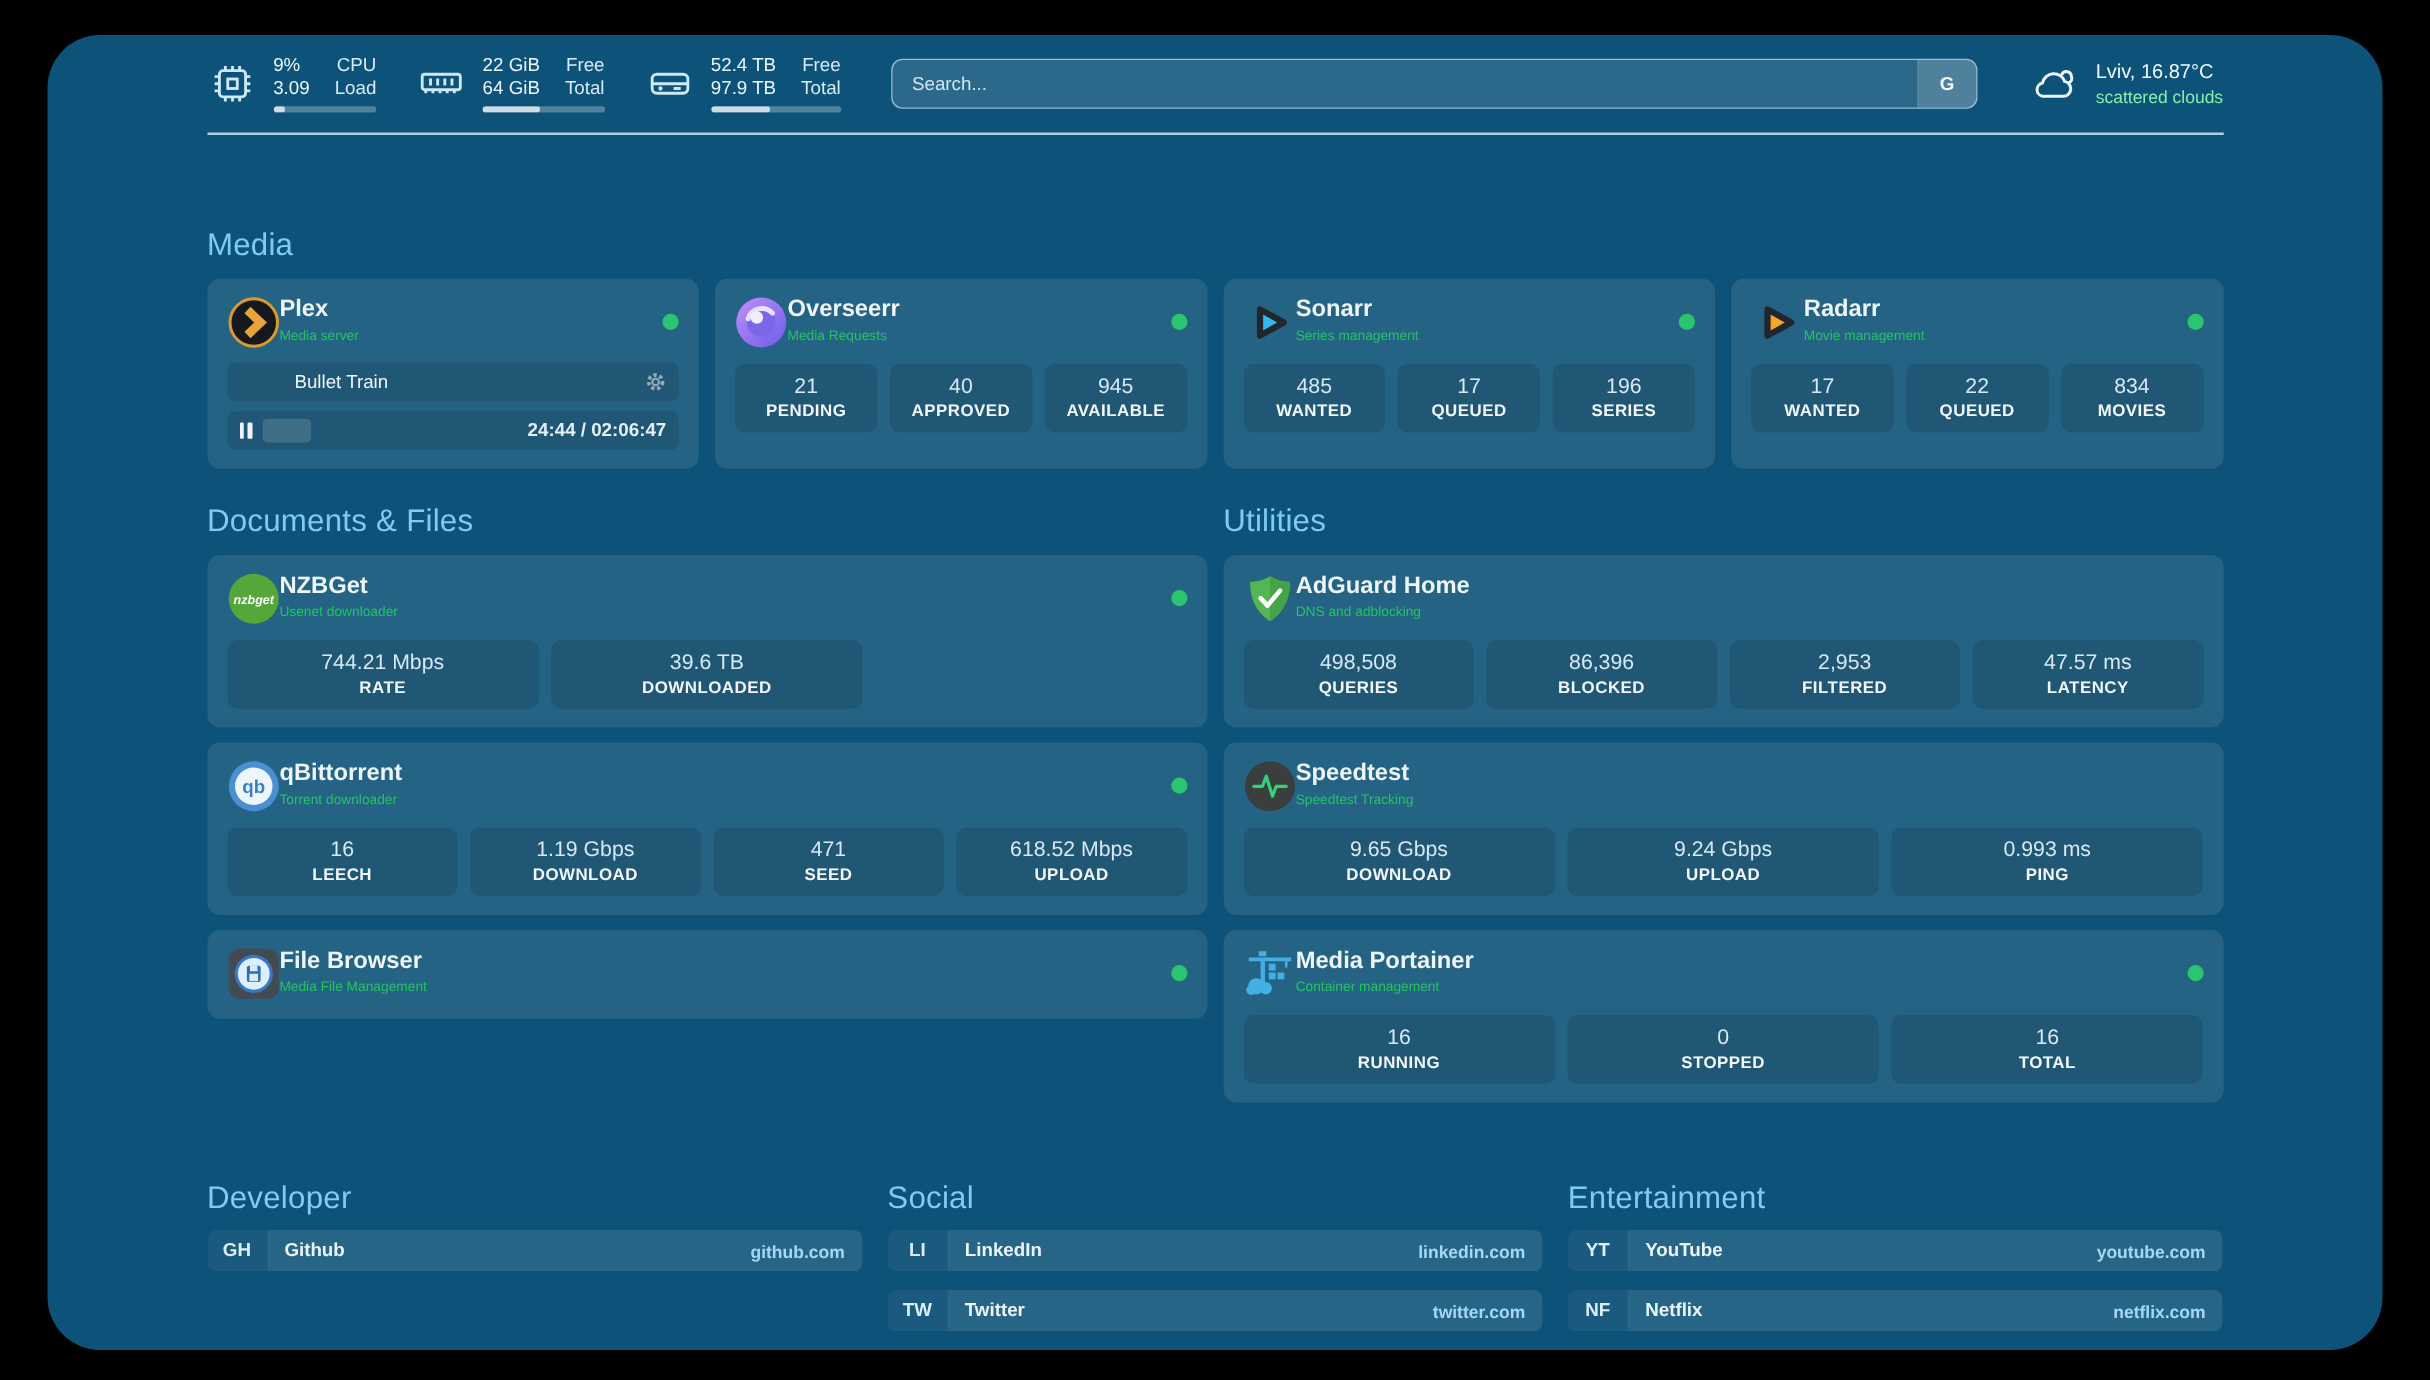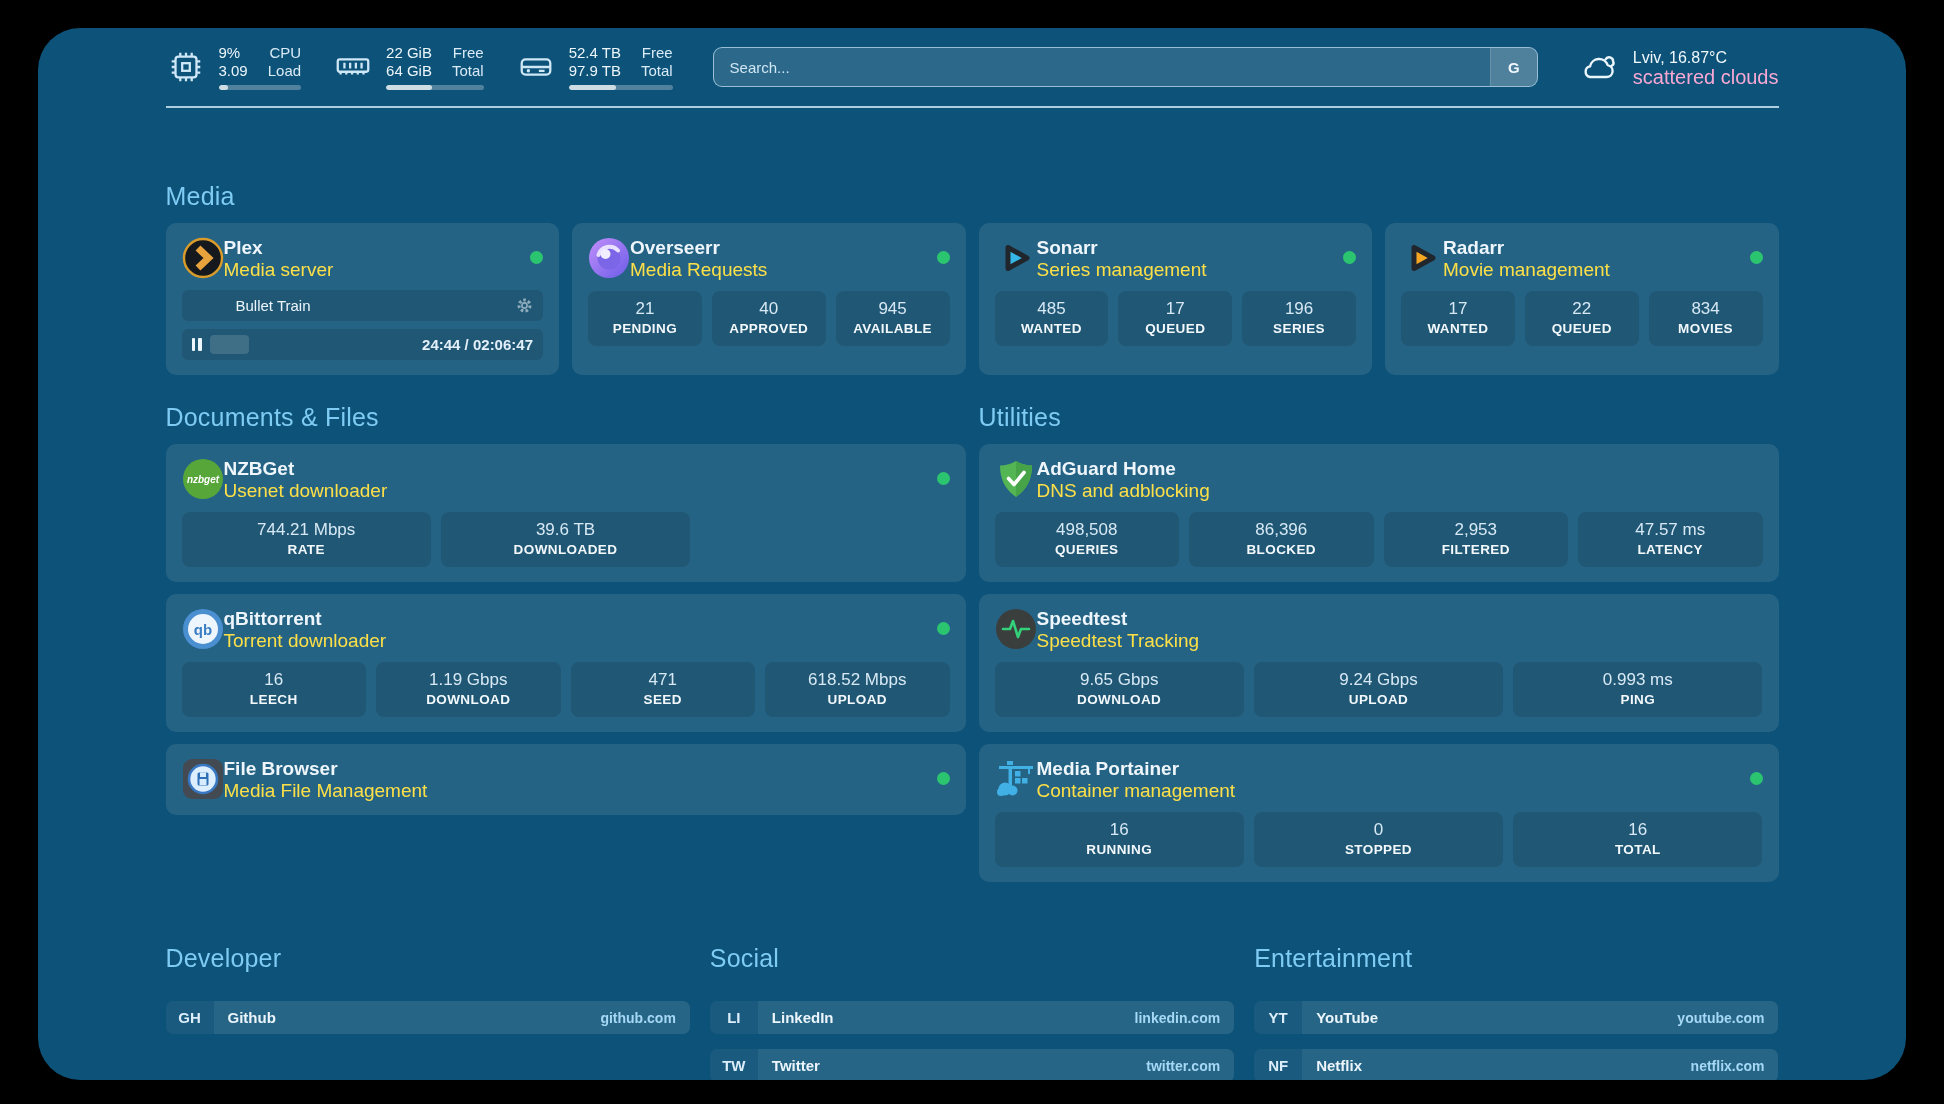--- a/index.html
+++ b/index.html
@@ -23,36 +23,36 @@
     background:rgba(255,255,255,0.13);border:1px solid rgba(200,230,248,0.7);
     border-radius:9px;overflow:hidden;}
   .search{flex:1;background:transparent;border:none;outline:none;padding:0 16px;
     color:#EEF6FC;font-size:15px;font-family:"Liberation Sans",sans-serif;}
   .search::placeholder{color:#CFE6F4;opacity:1;}
   .gbtn{width:47px;border:none;cursor:pointer;background:rgba(255,255,255,0.17);
     border-left:1px solid rgba(255,255,255,0.12);color:#F2F9FE;font-size:15px;
     font-weight:bold;font-family:"Liberation Sans",sans-serif;}
   .weather{display:flex;gap:13px;align-items:center;}
   .weather-loc{color:#F0F8FD;font-size:16px;line-height:21px;}
-  .weather-cond{color:#f9a8d4;font-size:20px;line-height:19px;}
+  .weather-cond{color:#86efac;font-size:14px;line-height:19px;}
   .divider{margin-top:16px;border-top:2px solid rgba(214,237,250,0.8);}
 
   
   h2.sec{font-size:25px;font-weight:500;color:#7ECBF4;margin:0 0 12px 0;letter-spacing:0.2px;}
   .section-media{margin-top:74px;}
   .grid4{display:grid;grid-template-columns:repeat(4,1fr);gap:13px;}
   .twocol{margin-top:28px;display:grid;grid-template-columns:1fr 1fr;gap:13px;align-items:start;}
   .colstack{display:flex;flex-direction:column;gap:12px;}
 
   .card{background:rgba(255,255,255,0.10);border-radius:10px;padding:13px 16px 15px 16px;}
   .card-head{display:flex;align-items:center;}
   .app-icon{width:42px;height:42px;flex:0 0 auto;}
   .card-titles{display:flex;flex-direction:column;}
   .card-title{color:#EEF6FB;font-size:19px;font-weight:600;line-height:24px;}
-  .card-sub{color:#fde047;font-size:19px;line-height:19px;}
+  .card-sub{color:#22c55e;font-size:11px;line-height:19px;}
   .dot{width:13px;height:13px;border-radius:50%;background:#2BC46F;margin-left:auto;flex:0 0 auto;}
 
   .stats{display:grid;gap:10px;margin-top:12px;}
   .stats-3{grid-template-columns:repeat(3,1fr);}
   .stats-4{grid-template-columns:repeat(4,1fr);}
   .stat{background:rgba(0,0,0,0.12);border-radius:8px;padding:7px 6px 8px 6px;text-align:center;}
   .stat-v{color:#D7E9F5;font-size:17px;line-height:22px;}
   .stat-l{color:#F2F8FC;font-size:13.5px;font-weight:700;line-height:18px;letter-spacing:0.4px;}
 
   
@@ -62,21 +62,21 @@
   .np-title{color:#EDF6FC;font-size:15px;margin-left:44px;}
   .gear{margin-left:auto;opacity:0.55;}
   .pause{display:flex;gap:3px;margin-right:8px;}
   .pause span{display:block;width:3.5px;height:13px;background:#EDF6FC;border-radius:1px;}
   .plex-track{flex:1;height:19px;border-radius:4px;position:relative;margin-right:10px;}
   .plex-fill{height:100%;border-radius:4px;background:rgba(255,255,255,0.14);}
   .plex-time{color:#E3F0FA;font-size:15px;font-weight:600;white-space:nowrap;}
 
   
   .bookmarks{margin-top:62px;display:grid;grid-template-columns:repeat(3,1fr);gap:20px;align-items:start;padding-bottom:30px;}
-  .bm-group h2.sec{margin-bottom:28px;}
+  .bm-group h2.sec{margin-bottom:11px;}
   .bm-item{display:flex;height:33px;border-radius:7px;overflow:hidden;margin-bottom:15px;cursor:pointer;}
   .bm-abbr{width:48px;background:rgba(255,255,255,0.05);color:#DCEEFA;font-size:15px;font-weight:600;
     display:flex;align-items:center;justify-content:center;flex:0 0 auto;}
   .bm-body{flex:1;background:rgba(255,255,255,0.11);display:flex;align-items:center;
     justify-content:space-between;padding:0 14px;font-weight:bold;}
   .bm-name{color:#EBF5FB;font-size:15px;}
   .bm-url{color:#A5D8F5;font-size:14px;}
 </style>
 </head>
 <body>

